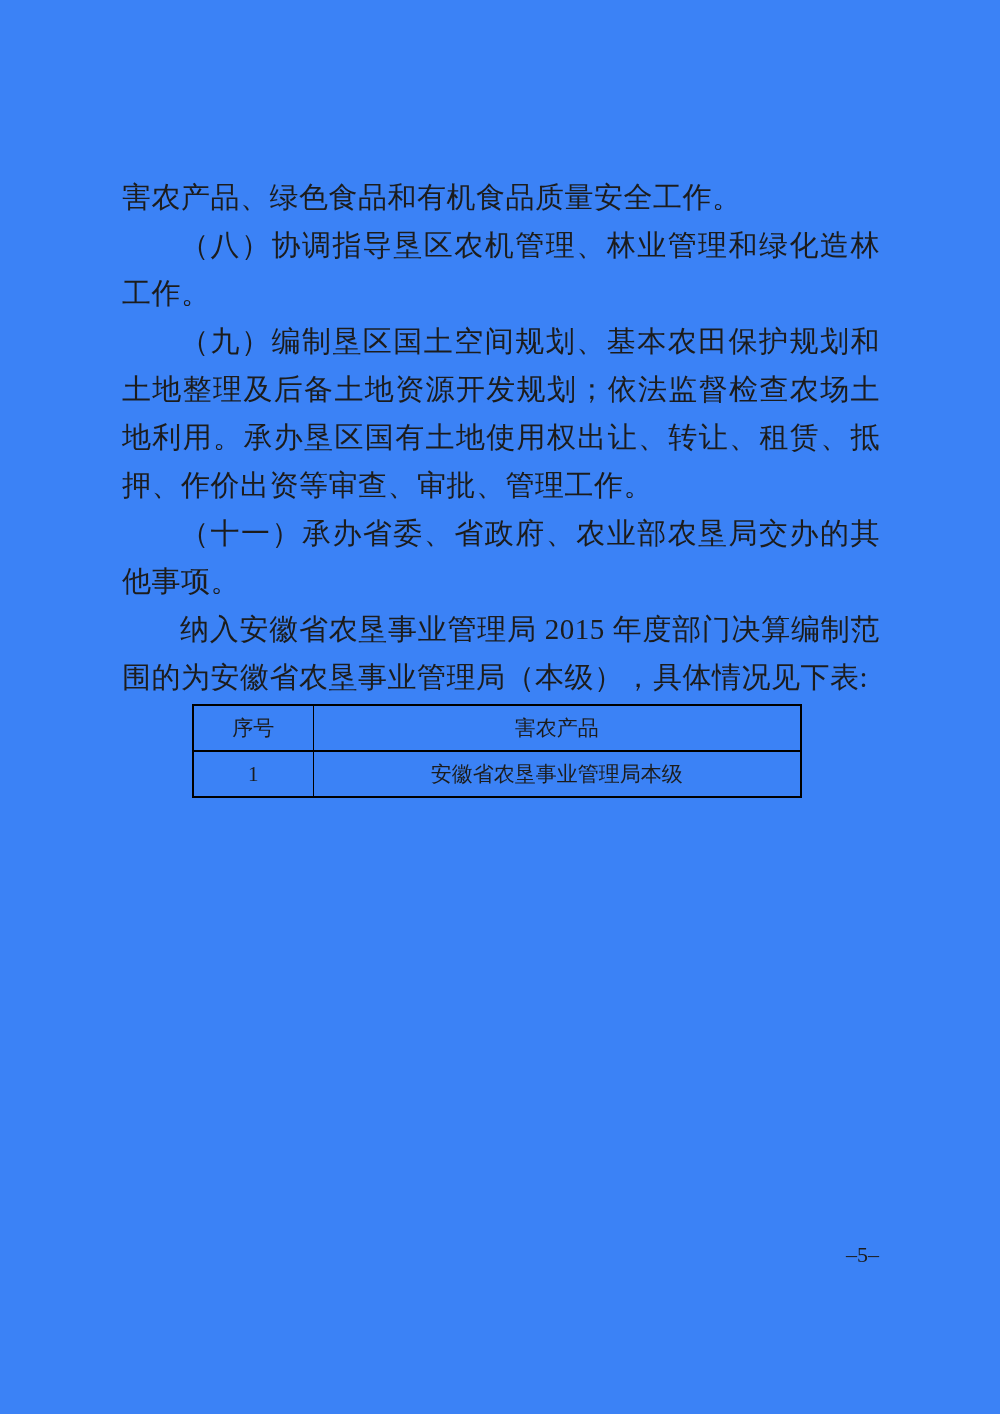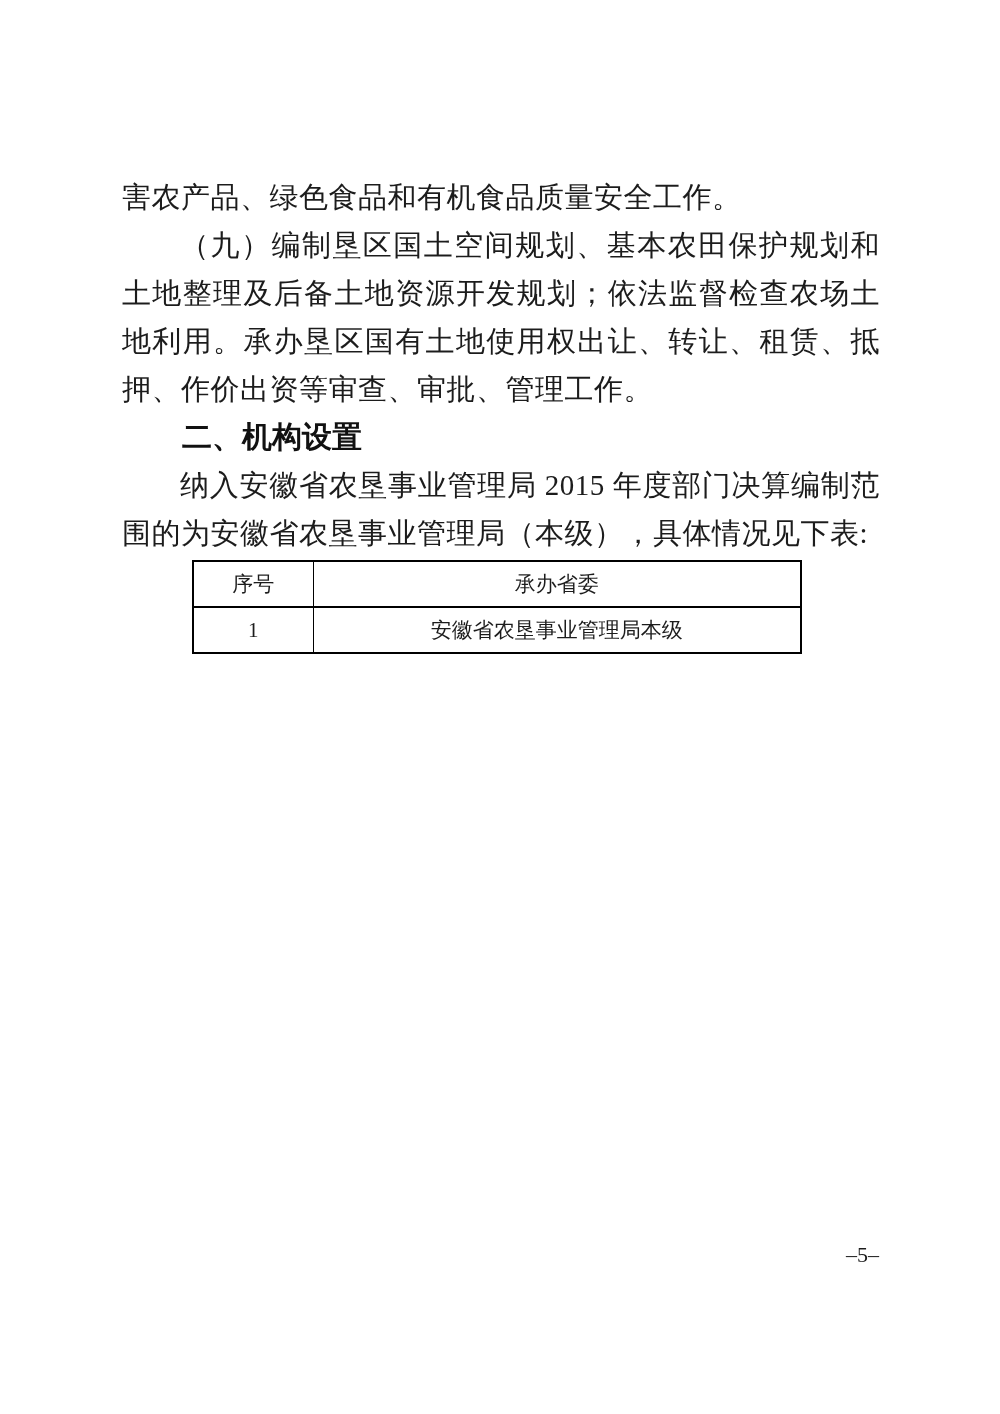--- a/index.html
+++ b/index.html
@@ -5,21 +5,21 @@
   html, body {
     margin: 0;
     padding: 0;
     background: #e8e8e8;
   }
   .page {
     position: relative;
     width: 1000px;
     height: 1414px;
     margin: 0 auto;
-    background: #ffffff;
+    background: #3b82f6;
     overflow: hidden;
     font-family: "Liberation Serif", serif;
     color: #1c1c1c;
   }
   .content {
     position: absolute;
     left: 122px;
     top: 173px;
     width: 758px;
   }
@@ -87,39 +87,40 @@
 </head>
 <body>
 
 <div class="page">
   <div class="content">
 
     <p class="body-par">害农产品、绿色食品和有机食品质量安全工作。</p>
 
 
 
+    <p class="body-par indent">（八）协调指导垦区农机管理、林业管理和绿化造林工作。</p>
 
     <p class="body-par indent">（九）编制垦区国土空间规划、基本农田保护规划和土地整理及后备土地资源开发规划；依法监督检查农场土地利用。承办垦区国有土地使用权出让、转让、租赁、抵押、作价出资等审查、审批、管理工作。</p>
 
 
+    <p class="body-par indent">（十一）承办省委、省政府、农业部农垦局交办的其他事项。</p>
 
-    <h2 class="section-heading">二、机构设置</h2>
 
 
     <p class="body-par indent">纳入安徽省农垦事业管理局 2015 年度部门决算编制范围的为安徽省农垦事业管理局（本级），具体情况见下表:</p>
 
     <table class="units-table">
       <colgroup>
         <col class="col-seq">
         <col class="col-name">
       </colgroup>
       <thead>
         <tr>
           <th>序号</th>
-          <th>承办省委</th>
+          <th>害农产品</th>
         </tr>
       </thead>
       <tbody>
         <tr>
           <td>1</td>
           <td>安徽省农垦事业管理局本级</td>
         </tr>
       </tbody>
     </table>
 

